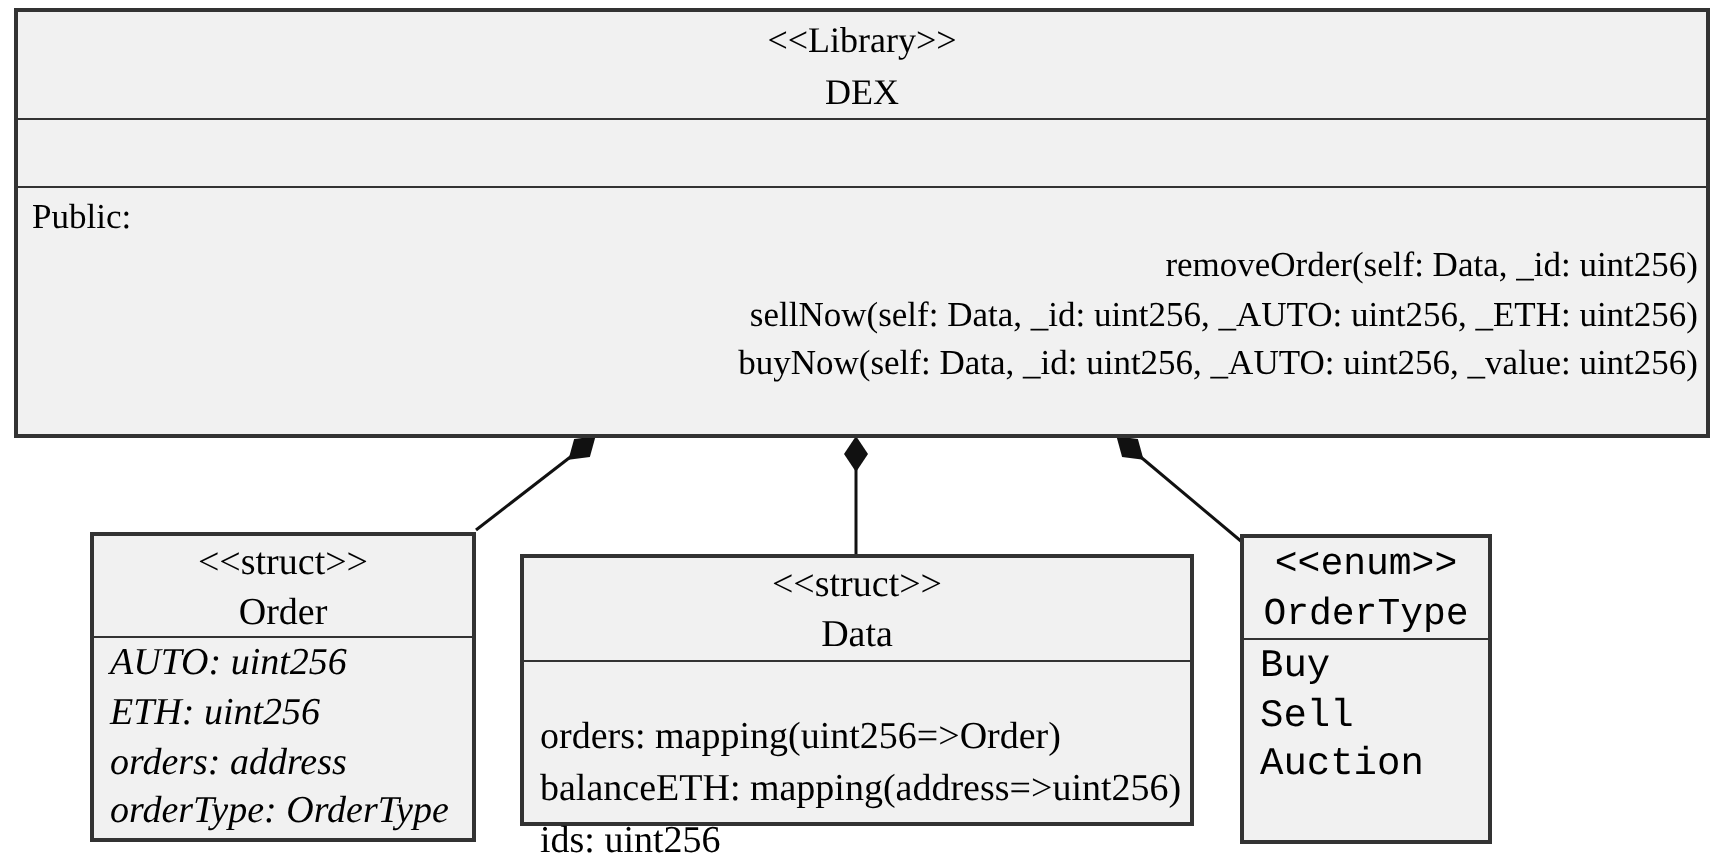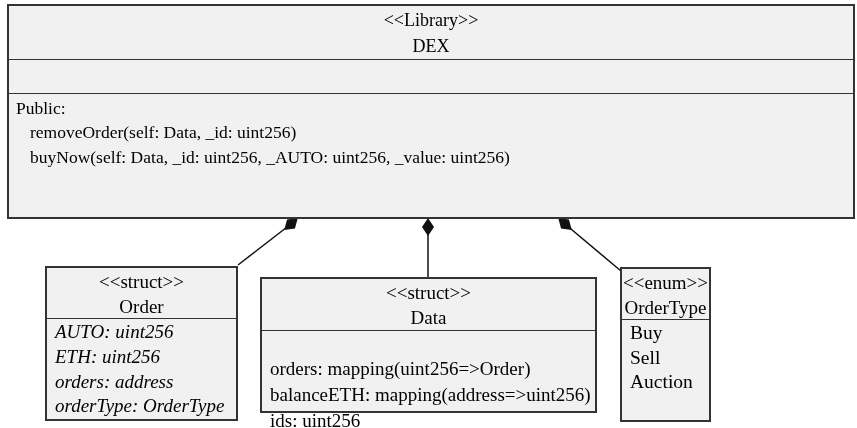--- a/index.html
+++ b/index.html
@@ -40,21 +40,21 @@
     line-height: 26px;
     padding-top: 1px;
   }
   .box-dex .attrs-empty { height: 34px; }
   .box-dex .methods {
     font-size: 17.5px;
     line-height: 24.4px;
     padding: 2px 4px 0 7px;
     white-space: nowrap;
   }
-  .box-dex .methods .m { padding-left: 14px; }
+  .box-dex .methods .m { padding-left: 14px; text-align: right; }
 
   
   .small-header {
     text-align: center;
     font-size: 19px;
     line-height: 25px;
     padding-top: 1px;
   }
   .small-body {
     font-size: 19px;
@@ -63,21 +63,21 @@
   }
 
   .box-order { left: 45px; top: 266px; width: 193px; height: 155px; }
   .box-order .small-header { height: 51px; }
   .box-order .small-body { line-height: 24.8px; font-style: italic; }
 
   .box-data { left: 260px; top: 277px; width: 337px; height: 136px; }
   .box-data .small-header { height: 52px; }
   .box-data .small-body { line-height: 26px; margin-top: 24px; }
 
-  .box-enum { left: 620px; top: 267px; width: 91px; height: 155px; }
+  .box-enum { left: 620px; top: 267px; width: 126px; height: 155px; font-family: Liberation Mono, monospace; }
   .box-enum .small-header { height: 51px; }
   .box-enum .small-body { line-height: 24.6px; font-size: 19.5px; }
 </style>
 </head>
 <body>
 
 <div class="canvas">
 
   <svg class="connectors" viewBox="0 0 857 428" xmlns="http://www.w3.org/2000/svg">
 
@@ -93,20 +93,21 @@
 
   <div class="uml-box box-dex">
     <div class="sec header divider">
       <div>&lt;&lt;Library&gt;&gt;</div>
       <div>DEX</div>
     </div>
     <div class="sec attrs-empty divider"></div>
     <div class="sec methods">
       <div>Public:</div>
       <div class="m">removeOrder(self: Data, _id: uint256)</div>
+      <div class="m">sellNow(self: Data, _id: uint256, _AUTO: uint256, _ETH: uint256)</div>
       <div class="m">buyNow(self: Data, _id: uint256, _AUTO: uint256, _value: uint256)</div>
     </div>
   </div>
 
   <div class="uml-box box-order">
     <div class="sec small-header divider">
       <div>&lt;&lt;struct&gt;&gt;</div>
       <div>Order</div>
     </div>
     <div class="sec small-body">

